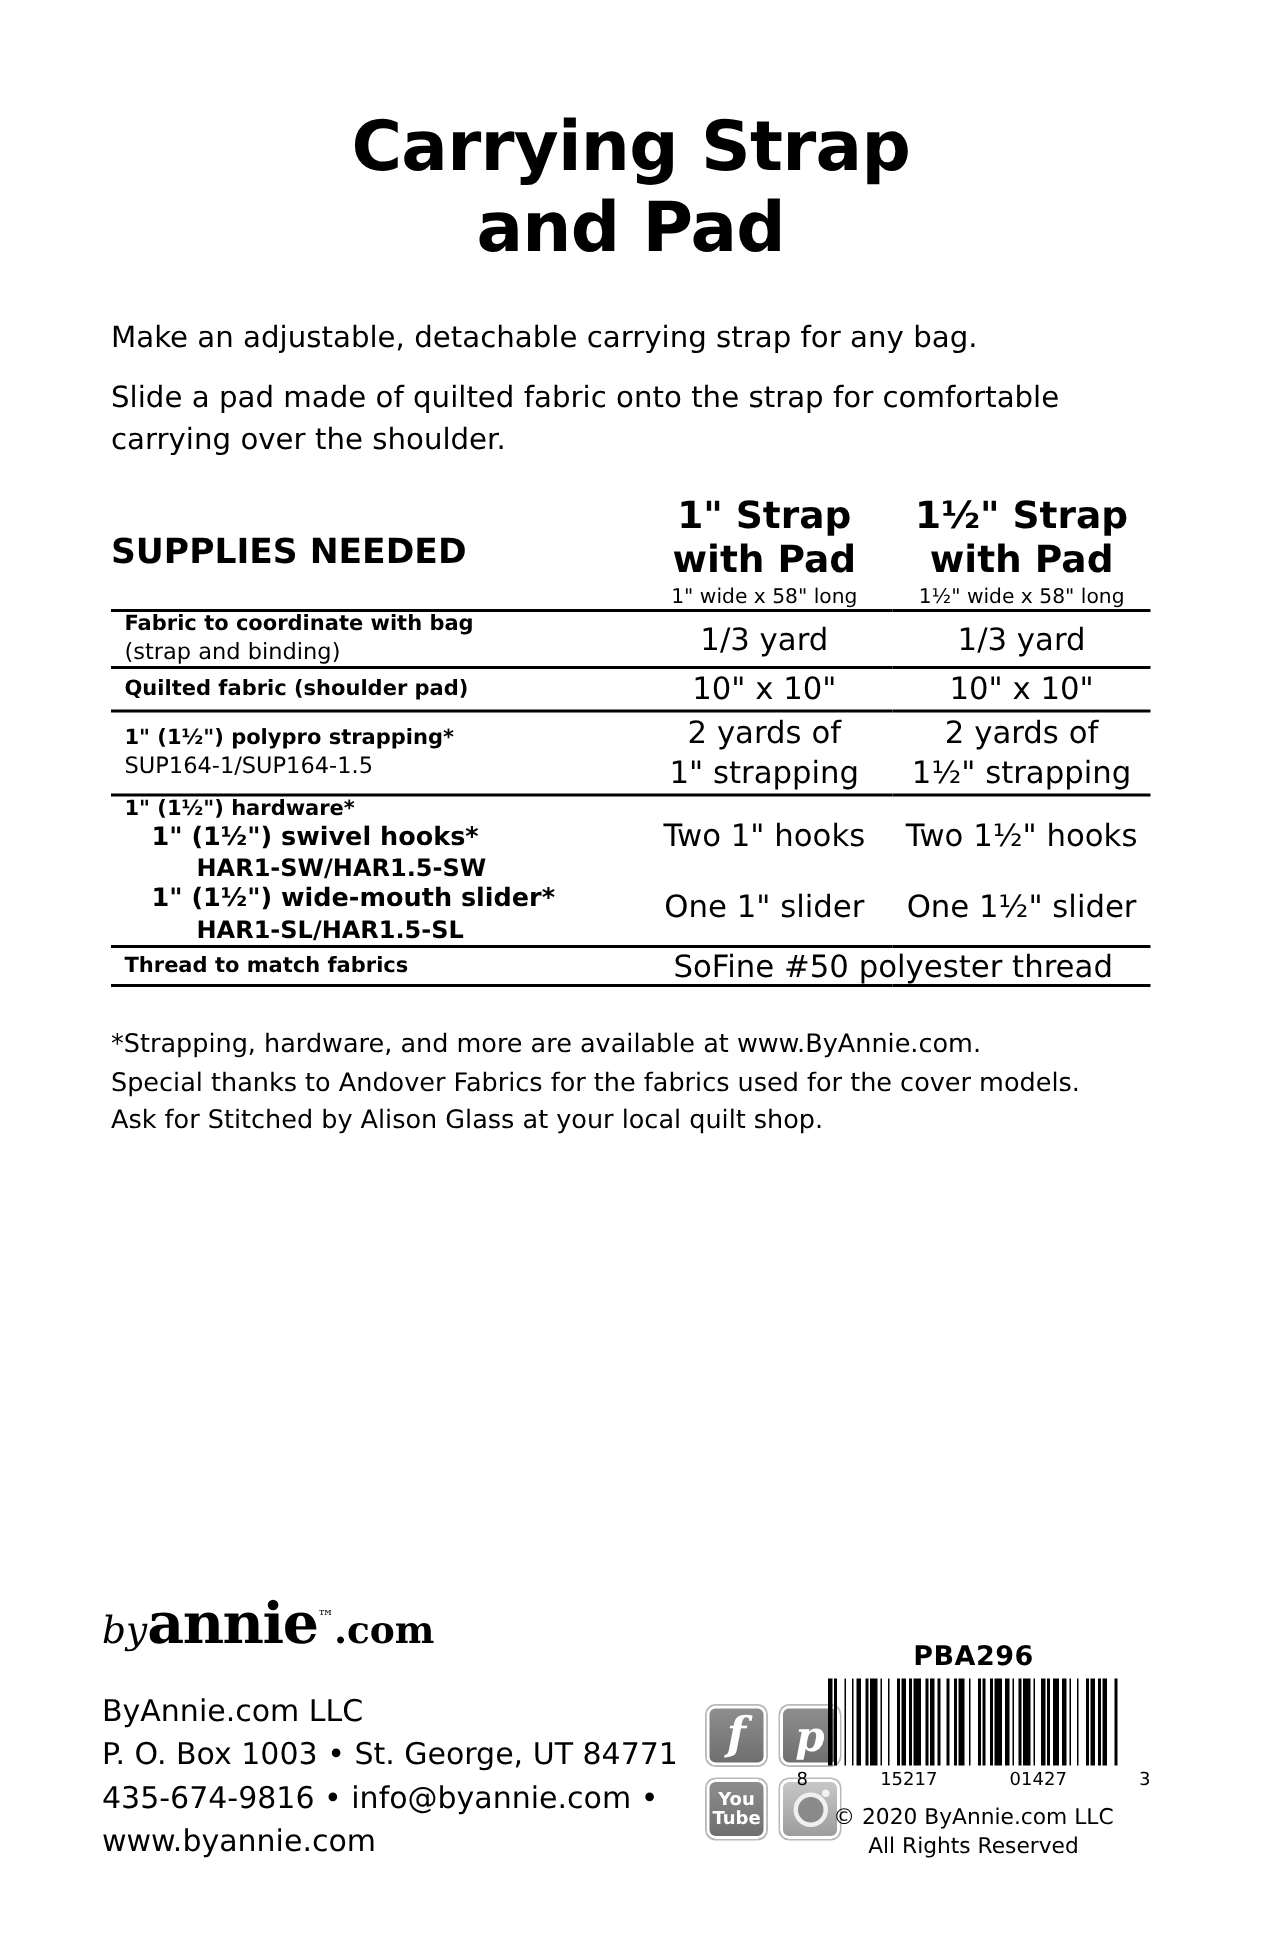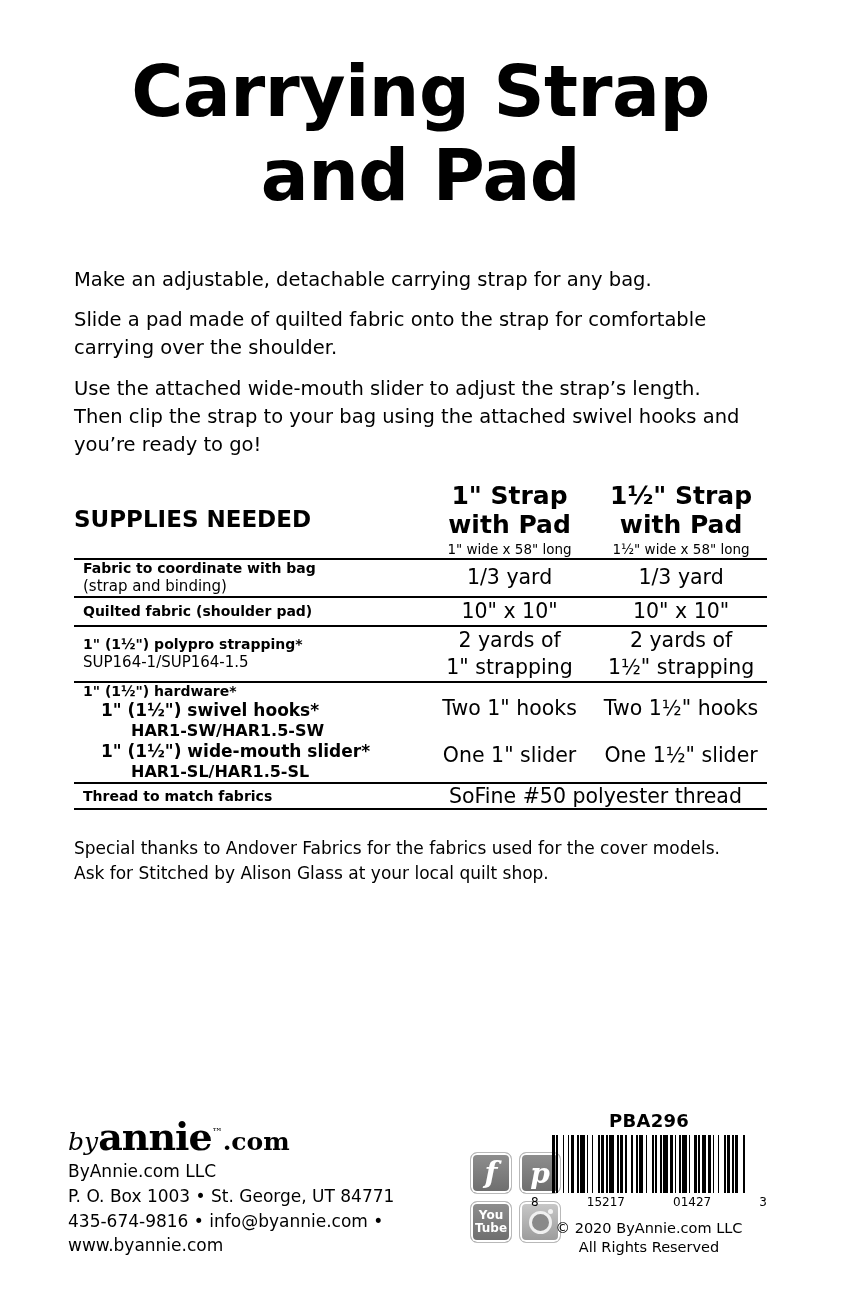--- a/index.html
+++ b/index.html
@@ -20,25 +20,25 @@
     width: 841px;
     height: 1300px;
     padding: 0;
     box-sizing: border-box;
   }
 
   
   .title {
     text-align: center;
     font-weight: bold;
-    font-size: 71px;
+    font-size: 46px;
     line-height: 1.18;
     letter-spacing: -0.5px;
-    margin: 16px;
-    padding-top: 34px;
+    margin: 0;
+    padding-top: 70px;
   }
   .title .line2 { display: block; }
 
   
   .intro {
     margin: 0 96px 0 74px;
     padding-top: 32px;
   }
   .intro p {
     font-size: 19.5px;
@@ -163,23 +163,23 @@
   .logo .tm {
     font-size: 11px;
     vertical-align: super;
     font-weight: normal;
   }
   .logo .com {
     font-weight: bold;
     font-size: 25px;
   }
   .addr {
-    font-size: 17px;
+    font-size: 20px;
     line-height: 1.45;
-    margin-top: 3px;
+    margin-top: 25px;
   }
 
   
   .social {
     position: absolute;
     left: 470px;
     bottom: 8px;
     width: 120px;
   }
   .social-row {
@@ -287,21 +287,20 @@
 <div class="page">
 
   <h1 class="title">
     <span>Carrying Strap</span>
     <span class="line2">and Pad</span>
   </h1>
 
   <div class="intro">
     <p>Make an adjustable, detachable carrying strap for any bag.</p>
     <p>Slide a pad made of quilted fabric onto the strap for comfortable carrying over the shoulder.</p>
-    <p>Use the attached wide-mouth slider to adjust the strap’s length. Then clip the strap to your bag using the attached swivel hooks and you’re ready to go!</p>
   </div>
 
   <div class="table-wrap">
     <table class="supplies">
       <colgroup>
         <col class="col-item">
           <col class="col-a">
           <col class="col-b">
       </colgroup>
       <tbody>
@@ -383,20 +382,21 @@
         </tr>
 
         <tr class="rowline">
           <td colspan="3" style="height:0;padding:0"></td>
         </tr>
       </tbody>
     </table>
   </div>
 
   <div class="notes">
+    <div>*Strapping, hardware, and more are available at www.ByAnnie.com.</div>
     <div>Special thanks to Andover Fabrics for the fabrics used for the cover models.</div>
     <div>Ask for Stitched by Alison Glass at your local quilt shop.</div>
   </div>
 
   <div class="bottom">
 
     <div class="logo-block">
       <div class="logo">
         <span class="by">by</span><span class="annie">annie</span><span class="tm">™</span><span class="com">.com</span>
       </div>

